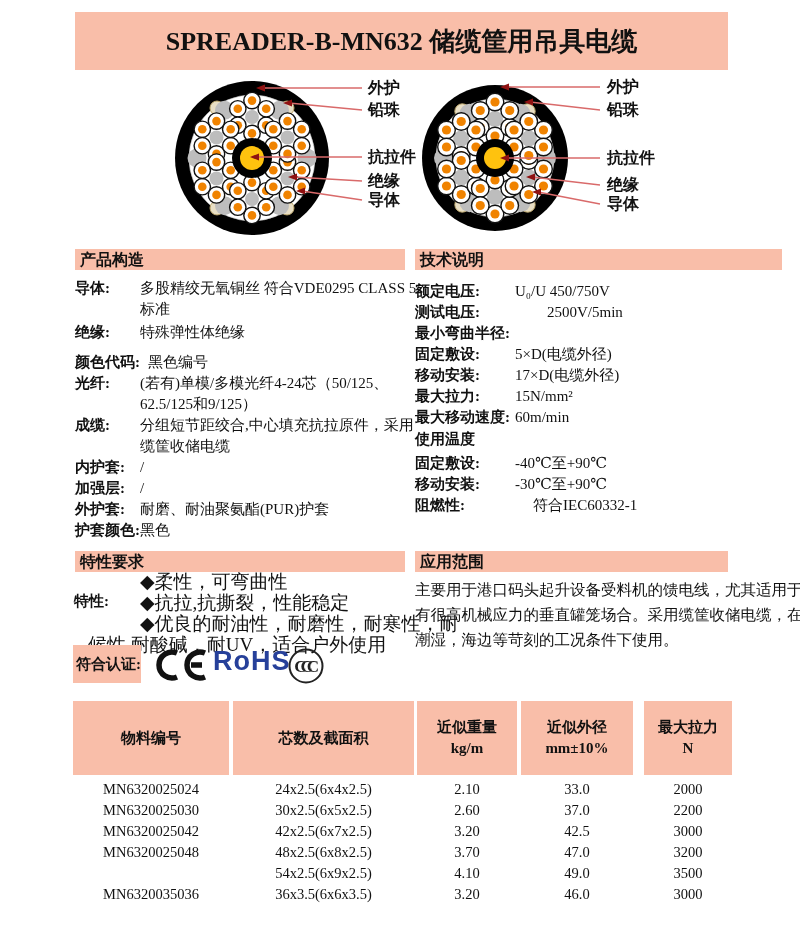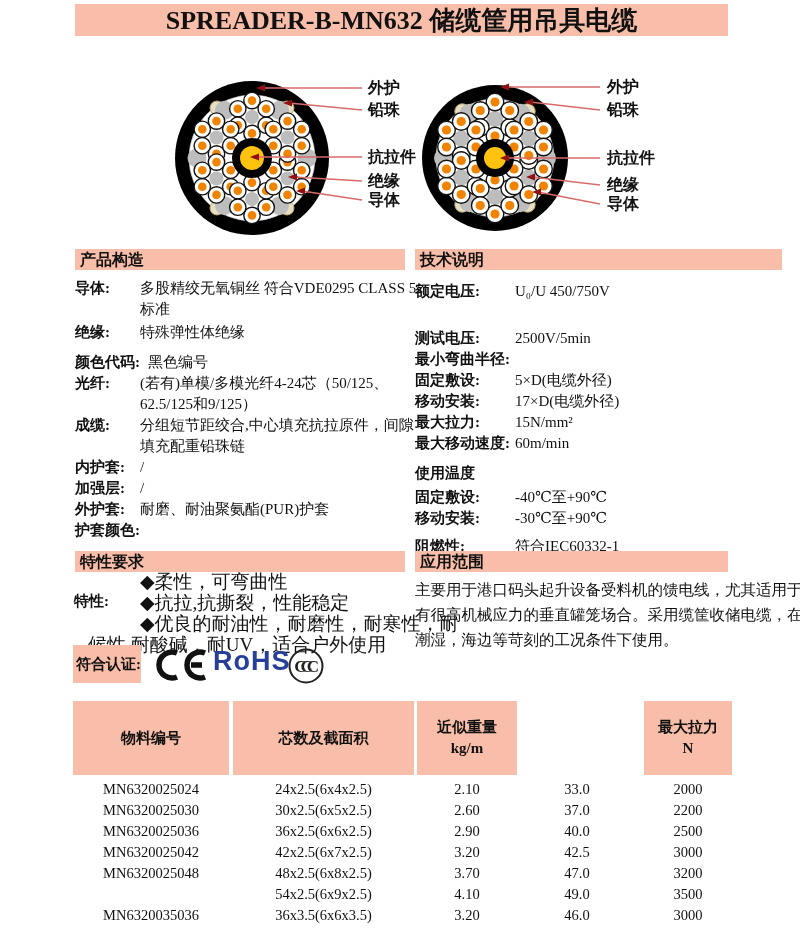--- a/index.html
+++ b/index.html
@@ -1,39 +1,39 @@
 <!DOCTYPE html>
 <html><head>
 <meta charset="utf-8">
 <style>
   html,body{margin:0;padding:0;background:#fff;}
   .page{position:relative;width:800px;height:931px;background:#fff;overflow:hidden;
         font-family:"Liberation Serif","DejaVu Serif",serif;color:#111;}
-  .title-bar{position:absolute;left:75px;top:4px;width:653px;height:32px;background:#F9BEA9;
+  .title-bar{position:absolute;left:75px;top:12px;width:653px;height:58px;background:#F9BEA9;
              display:flex;align-items:center;justify-content:center;font-size:26px;font-weight:bold;}
   .svg-layer{position:absolute;left:0;top:0;width:800px;height:931px;pointer-events:none;}
   .dlabel{position:absolute;font-size:16px;font-weight:600;height:20px;line-height:20px;white-space:nowrap;}
   .secbar{position:absolute;height:21px;background:#F9BEA9;font-size:16px;font-weight:bold;
           line-height:21px;padding-left:5px;box-sizing:border-box;}
   .pcol{position:absolute;left:75px;top:272px;width:350px;}
   .tcol{position:absolute;left:415px;top:272px;width:385px;}
   .prow{display:flex;line-height:21px;font-size:15px;}
   .prow .lbl{width:65px;flex-shrink:0;font-weight:bold;white-space:nowrap;}
   .prow .val{width:285px;}
   .trow{display:flex;line-height:21px;font-size:15px;}
   .trow .lbl{width:100px;flex-shrink:0;font-weight:bold;white-space:nowrap;}
   .trow .val{flex:1;white-space:nowrap;}
   .pcol .prow:nth-child(1){margin-top:6px;}
   .pcol .prow:nth-child(2){margin-top:2px;align-items:flex-end;}
   .pcol .prow:nth-child(3){margin-top:9px;gap:8px;}
   .tcol .trow:nth-child(1){margin-top:9px;}
-  .tcol .trow:nth-child(2){margin-top:26px;}
-  .tcol .trow:nth-child(8){margin-top:9px;}
+  .tcol .trow:nth-child(2){margin-top:0;gap:32px;}
+  .tcol .trow:nth-child(8){margin-top:1px;}
   .tcol .trow:nth-child(9){margin-top:3px;}
-  .tcol .trow:nth-child(11){margin-top:7px;}
+  .tcol .trow:nth-child(11){gap:18px;}
   .feat-label{position:absolute;left:74px;top:592px;font-size:15px;font-weight:bold;}
   .bullets{position:absolute;left:88px;top:571px;width:382px;font-size:19px;line-height:21px;}
   .bullets .b{text-indent:52px;}
   .bullets .b3{text-indent:52px;}
   .cert-block{position:absolute;left:73px;top:645px;width:68px;height:38px;background:#F9BEA9;
               font-size:15px;font-weight:bold;line-height:38px;text-align:right;white-space:nowrap;}
   .rohs{position:absolute;left:213px;top:646px;font-family:"Liberation Sans","DejaVu Sans",sans-serif;
         font-weight:bold;font-size:27px;color:#26409A;letter-spacing:1px;text-align:center;}
   .ce-svg{position:absolute;left:150px;top:647px;}
   .ccc-svg{position:absolute;left:286px;top:647px;}
@@ -287,36 +287,37 @@
     <div class="prow">
         <span class="lbl">颜色代码:</span>
         <span class="val">黑色编号</span>
       </div>
     <div class="prow">
         <span class="lbl">光纤:</span>
         <span class="val">(若有)单模/多模光纤4-24芯（50/125、62.5/125和9/125）</span>
       </div>
     <div class="prow">
         <span class="lbl">成缆:</span>
-        <span class="val">分组短节距绞合,中心填充抗拉原件，间隙填充配重铅珠链</span>
+        <span class="val">分组短节距绞合,中心填充抗拉原件，采用缆筐收储电缆</span>
       </div>
     <div class="prow">
         <span class="lbl">内护套:</span>
         <span class="val">/</span>
       </div>
     <div class="prow">
         <span class="lbl">加强层:</span>
         <span class="val">/</span>
       </div>
     <div class="prow">
         <span class="lbl">外护套:</span>
         <span class="val">耐磨、耐油聚氨酯(PUR)护套</span>
       </div>
     <div class="prow">
         <span class="lbl">护套颜色:</span>
+        <span class="val">黑色</span>
       </div>
   </div>
 
   <div class="tcol">
     <div class="trow">
         <span class="lbl">额定电压:</span>
         <span class="val">U₀/U  450/750V</span>
       </div>
     <div class="trow">
         <span class="lbl">测试电压:</span>
@@ -385,20 +386,24 @@
   <div class="th" style="left:73px;width:156px;">
     <div>物料编号</div>
   </div>
   <div class="th" style="left:233px;width:181px;">
     <div>芯数及截面积</div>
   </div>
   <div class="th" style="left:417px;width:100px;">
     <div>近似重量</div>
     <div>kg/m</div>
   </div>
+  <div class="th" style="left:521px;width:112px;">
+    <div>近似外径</div>
+    <div>mm±10%</div>
+  </div>
   <div class="th" style="left:644px;width:88px;">
     <div>最大拉力</div>
     <div>N</div>
   </div>
 
   <div class="tbody">
     <div class="r">
         <span class="c1">MN6320025024</span>
         <span class="c2">24x2.5(6x4x2.5)</span>
         <span class="c3">2.10</span>
@@ -406,27 +411,20 @@
         <span class="c5">2000</span>
       </div>
     <div class="r">
         <span class="c1">MN6320025030</span>
         <span class="c2">30x2.5(6x5x2.5)</span>
         <span class="c3">2.60</span>
         <span class="c4">37.0</span>
         <span class="c5">2200</span>
       </div>
     <div class="r">
-        <span class="c1">MN6320025036</span>
-        <span class="c2">36x2.5(6x6x2.5)</span>
-        <span class="c3">2.90</span>
-        <span class="c4">40.0</span>
-        <span class="c5">2500</span>
-      </div>
-    <div class="r">
         <span class="c1">MN6320025042</span>
         <span class="c2">42x2.5(6x7x2.5)</span>
         <span class="c3">3.20</span>
         <span class="c4">42.5</span>
         <span class="c5">3000</span>
       </div>
     <div class="r">
         <span class="c1">MN6320025048</span>
         <span class="c2">48x2.5(6x8x2.5)</span>
         <span class="c3">3.70</span>

